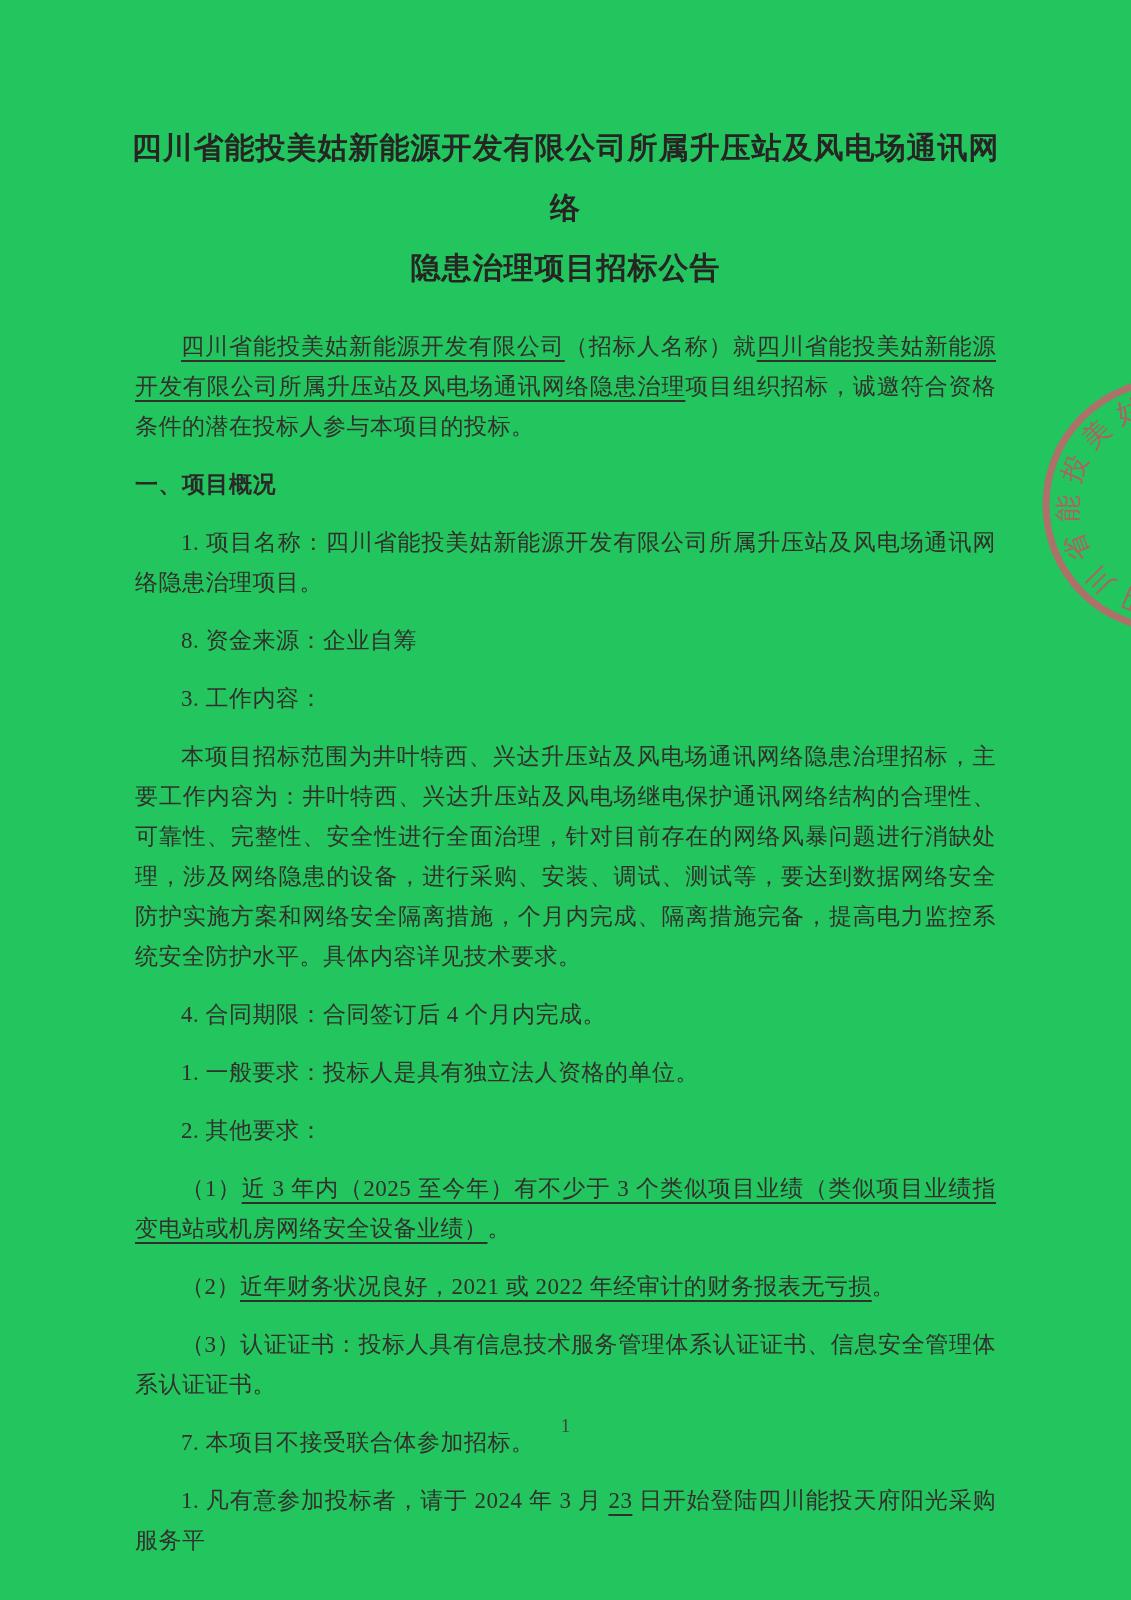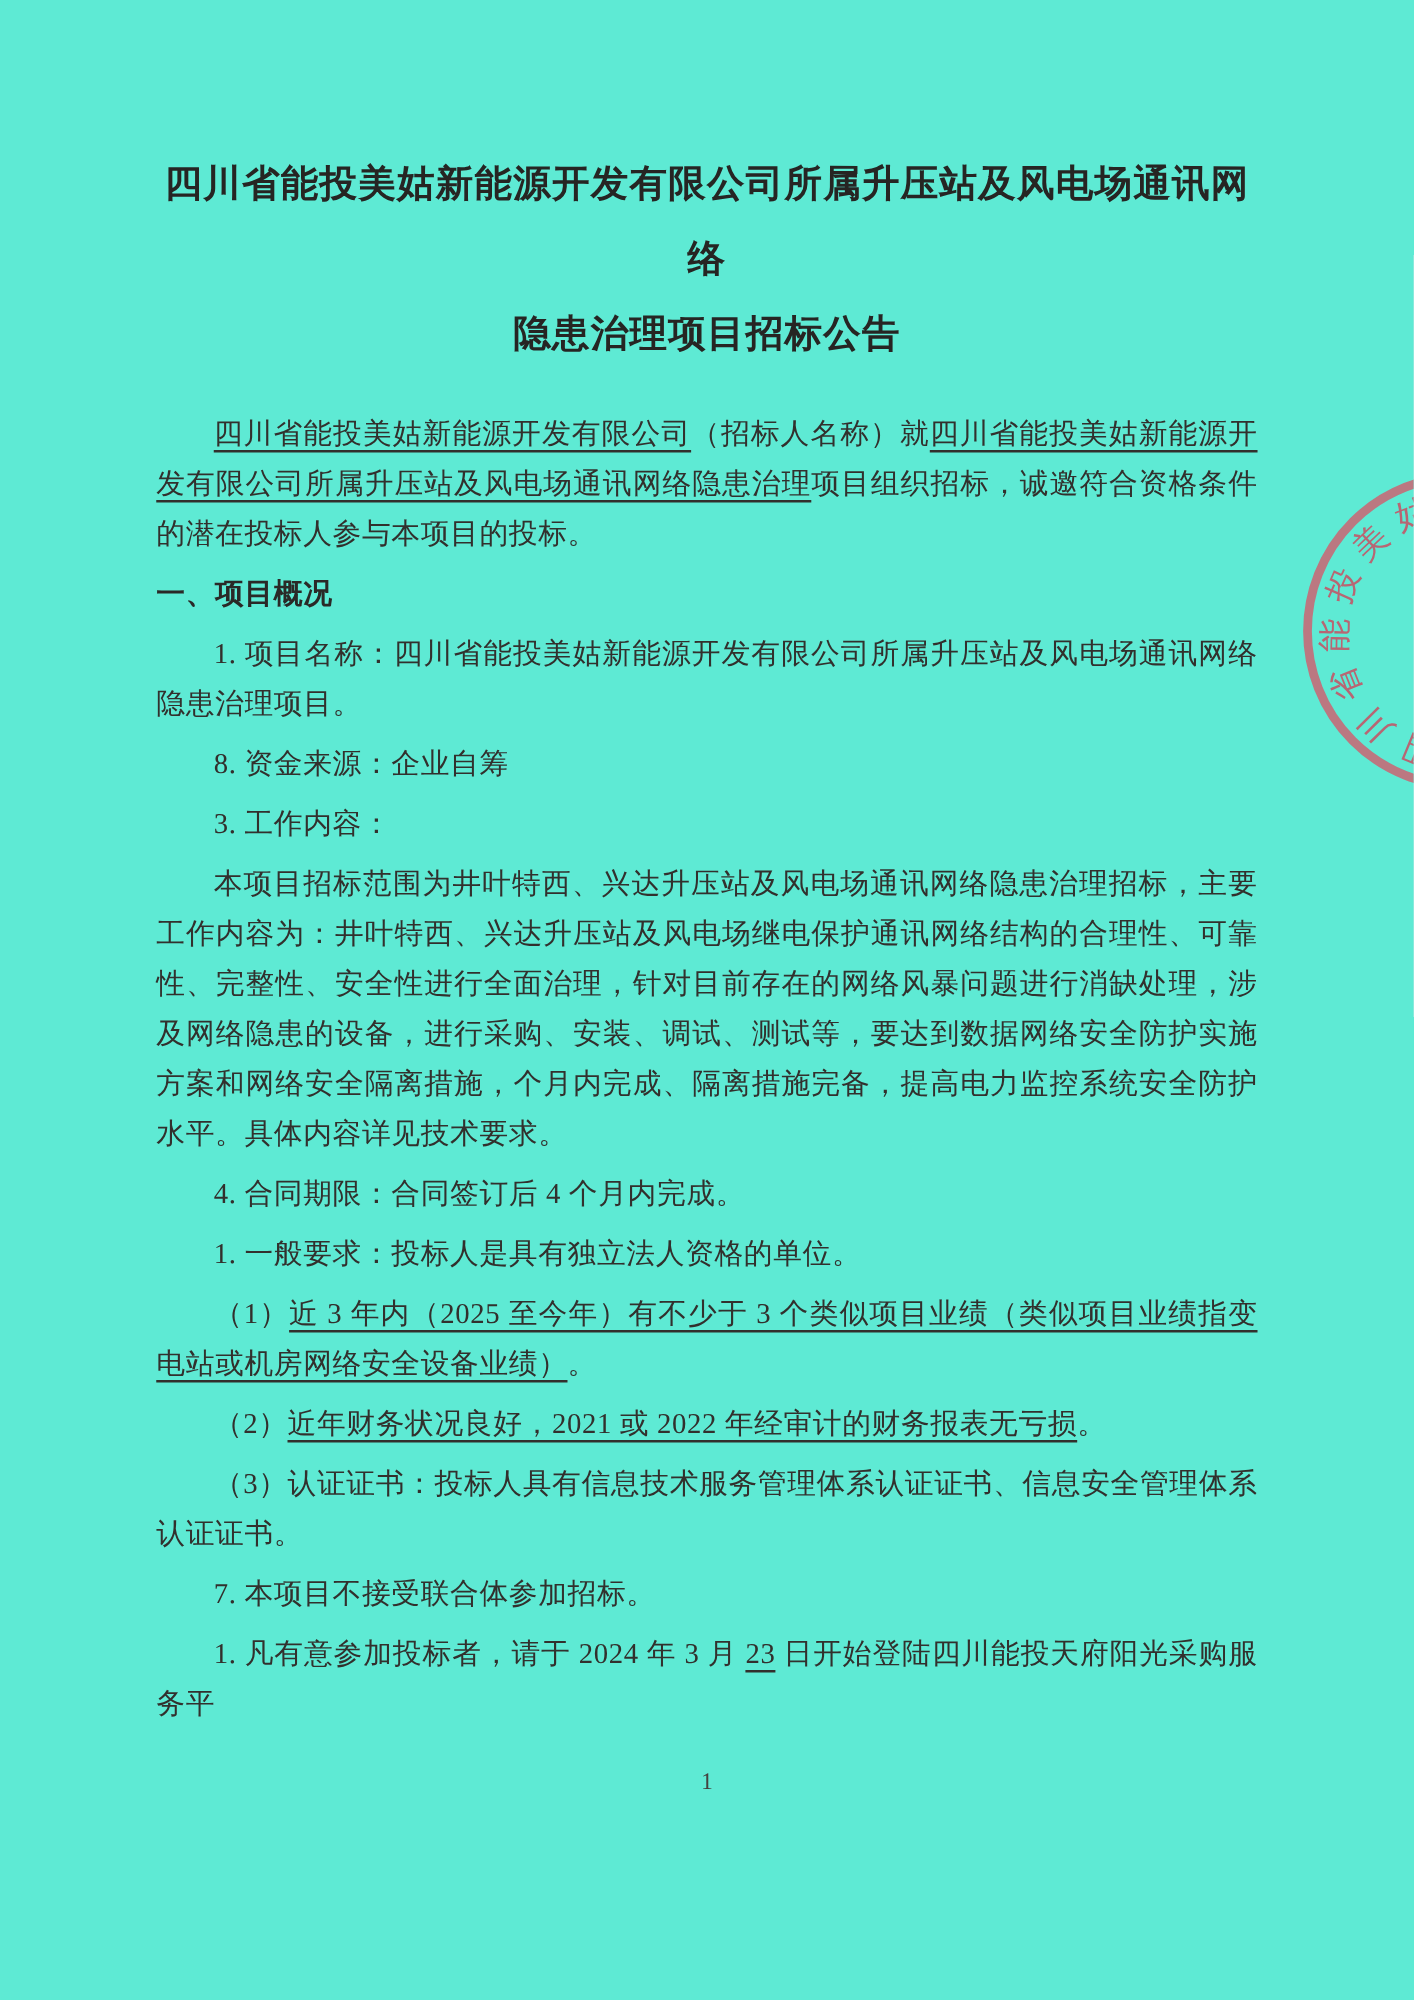--- a/index.html
+++ b/index.html
@@ -4,21 +4,21 @@
 <style>
   html,body{margin:0;padding:0;}
   body{
     width:1131px;height:1600px;
     background:#e9e9e7;
     font-family:"Liberation Serif","DejaVu Serif",serif;
   }
   .page{
     position:relative;
     width:1131px;height:1600px;
-    background:#5eead4;
+    background:#22c55e;
     overflow:hidden;
     color:#32302d;
   }
   .content{
     position:absolute;
     left:117px;top:118px;
     width:897px;
   }
   .title{
     font-size:30px;
@@ -29,21 +29,21 @@
     letter-spacing:1px;
   }
   .body-text{
     margin-top:29px;
     font-size:23px;
     line-height:40px;
     text-align:justify;
     letter-spacing:0.5px;
   }
   .body-text p{
-    margin:8px;
+    margin:18px;
     text-indent:2em;
   }
   .body-text p.noindent{text-indent:0;}
   .h{font-weight:bold;color:#2a2927;}
   .u{
     text-decoration:underline;
     text-underline-offset:6px;
     text-decoration-thickness:1.5px;
   }
   .pagenum{
@@ -78,20 +78,21 @@
       <p><span class="u">四川省能投美姑新能源开发有限公司</span><span>（招标人名称）就</span><span class="u">四川省能投美姑新能源开发有限公司所属升压站及风电场通讯网络隐患治理</span><span>项目组织招标，诚邀符合资格条件的潜在投标人参与本项目的投标。</span></p>
 
       <p class="h noindent">一、项目概况</p>
       <p>1. 项目名称：四川省能投美姑新能源开发有限公司所属升压站及风电场通讯网络隐患治理项目。</p>
       <p>8. 资金来源：企业自筹</p>
       <p>3. 工作内容：</p>
       <p>本项目招标范围为井叶特西、兴达升压站及风电场通讯网络隐患治理招标，主要工作内容为：井叶特西、兴达升压站及风电场继电保护通讯网络结构的合理性、可靠性、完整性、安全性进行全面治理，针对目前存在的网络风暴问题进行消缺处理，涉及网络隐患的设备，进行采购、安装、调试、测试等，要达到数据网络安全防护实施方案和网络安全隔离措施，个月内完成、隔离措施完备，提高电力监控系统安全防护水平。具体内容详见技术要求。</p>
       <p>4. 合同期限：合同签订后 4 个月内完成。</p>
 
       <p>1. 一般要求：投标人是具有独立法人资格的单位。</p>
+      <p>2. 其他要求：</p>
 
       <p><span>（1）</span><span class="u">近 3 年内（2025 至今年）有不少于 3 个类似项目业绩（类似项目业绩指变电站或机房网络安全设备业绩）</span><span>。</span></p>
 
       <p><span>（2）</span><span class="u">近年财务状况良好，2021 或 2022 年经审计的财务报表无亏损</span><span>。</span></p>
 
       <p>（3）认证证书：投标人具有信息技术服务管理体系认证证书、信息安全管理体系认证证书。</p>
       <p>7. 本项目不接受联合体参加招标。</p>
 
       <p><span>1. 凡有意参加投标者，请于 2024 年 3 月 </span><span class="u">23</span><span> 日开始登陆四川能投天府阳光采购服务平</span></p>
 

